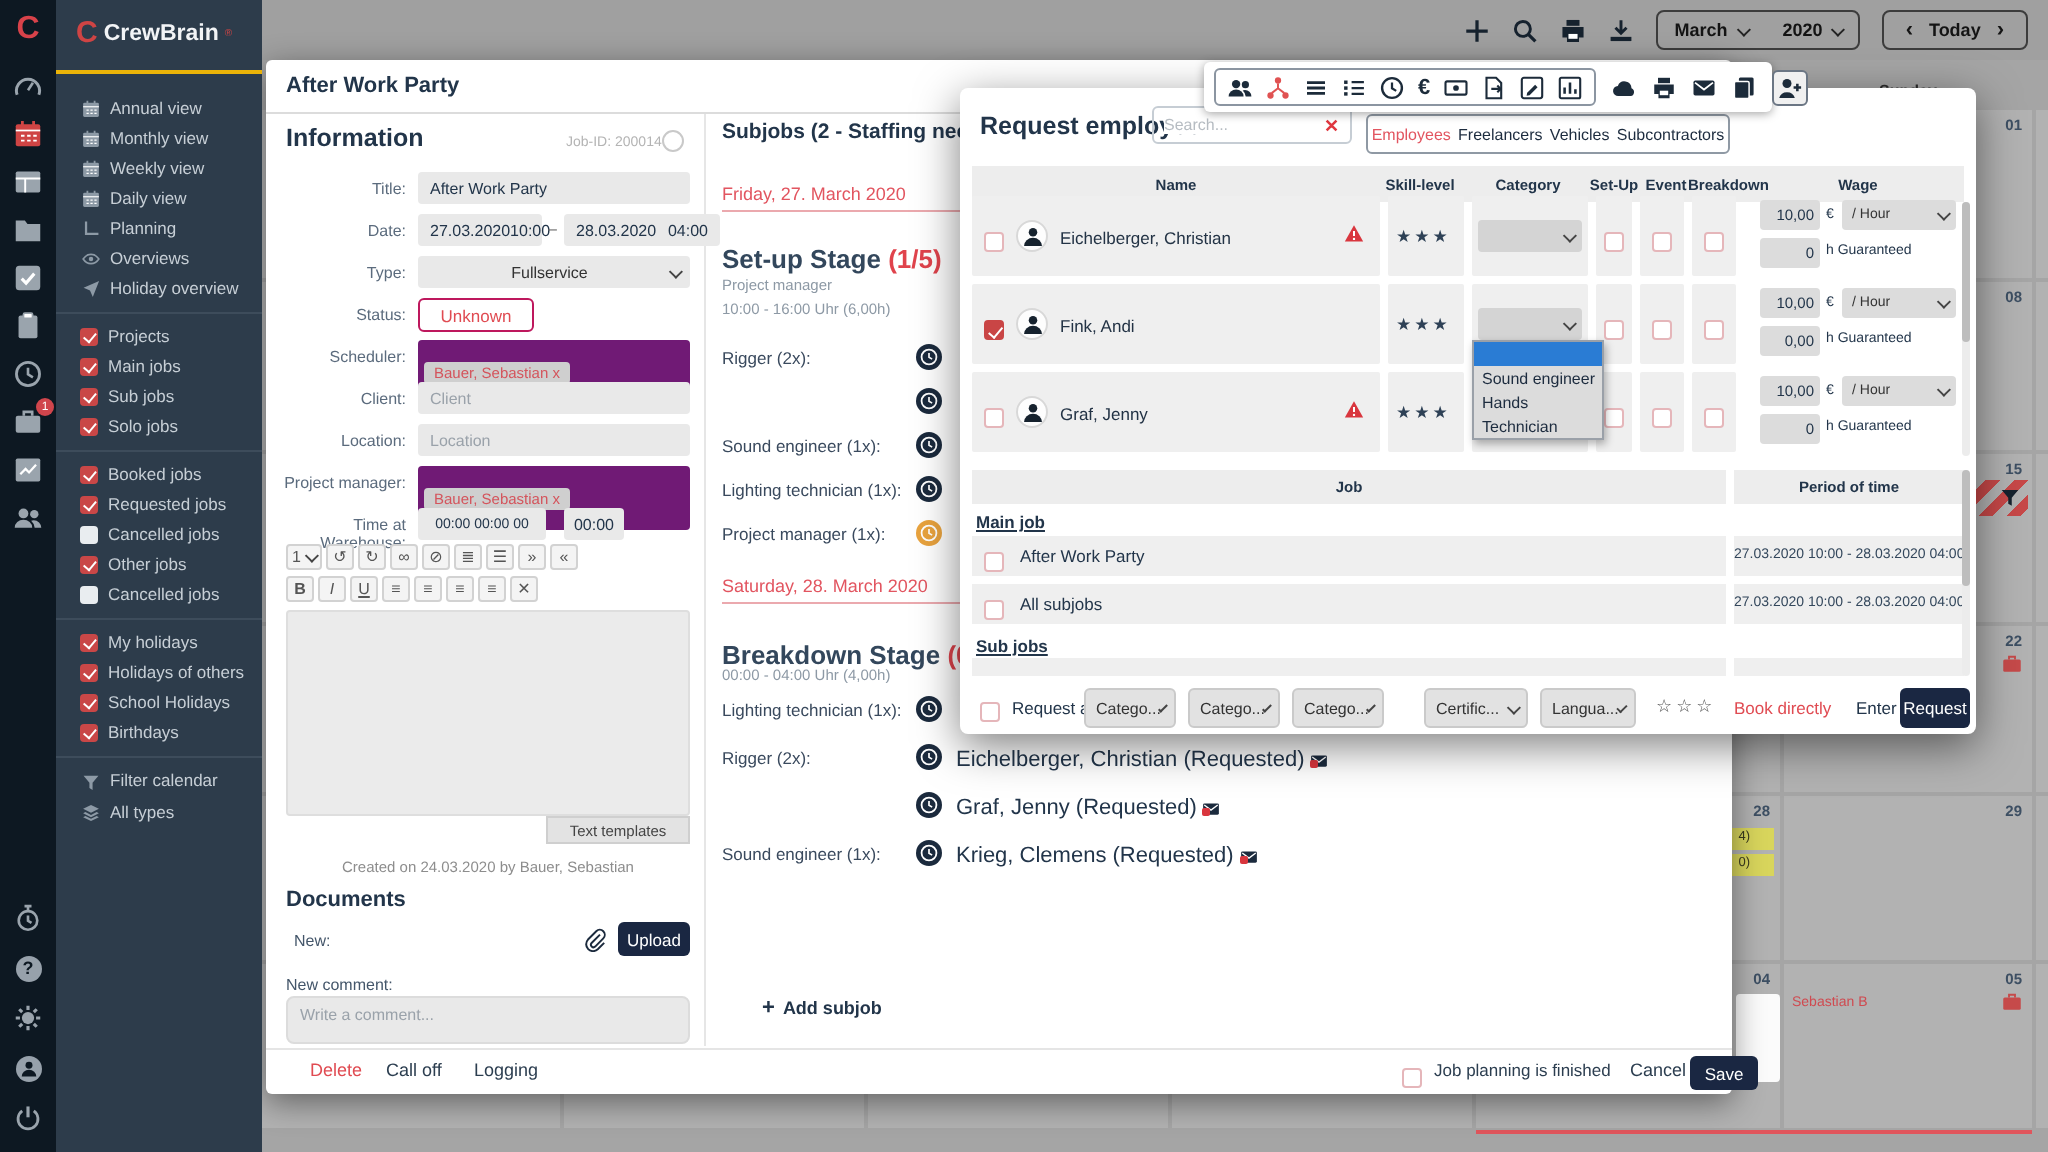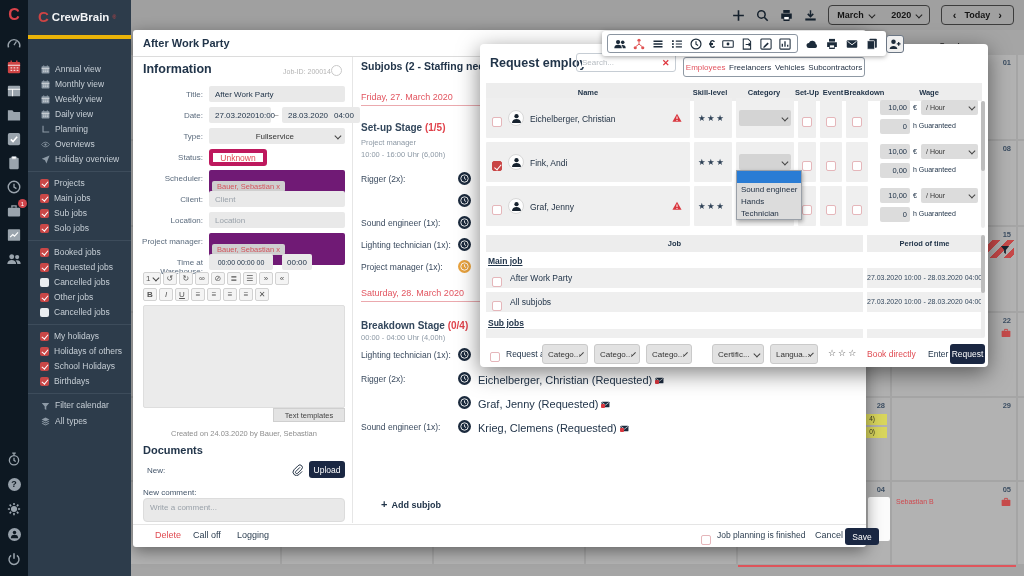--- a/index.html
+++ b/index.html
@@ -62,36 +62,36 @@
 .jw-line{position:absolute;left:0;top:26px;width:733px;height:1px;background:#dcdcdc}
 .vdiv{position:absolute;left:219px;top:27px;width:1px;height:466px;background:#e6e6e6}
 .info-h{position:absolute;left:10px;top:32px;font-size:12.5px;font-weight:700;color:#22354a}
 .jobid{position:absolute;left:150px;top:38px;font-size:7px;color:#b4b4b4}
 .jobid-circ{position:absolute;left:198px;top:35px;width:11px;height:11px;border:1.5px solid #c9c9c9;border-radius:50%}
 .flabel{position:absolute;width:70px;text-align:right;font-size:8px;color:#5b6b7d}
 .finput{position:absolute;background:#e9e9e9;border:none;border-radius:2px;height:16px;font-size:8px;color:#22354a;font-family:inherit;padding:0 6px}
 .finput::placeholder{color:#9aa2aa}
 .tagfield{position:absolute;background:#701a75;border-radius:2px;height:32px;display:flex;align-items:center;padding:0 3px}
 .tag{background:#cfcfcf;color:#d4545c;font-size:7.5px;border-radius:2px;padding:1px 5px;white-space:nowrap}
-.status-btn{position:absolute;background:#fff;border:4px solid #be185d;border-radius:3px;color:#e04b52;font-size:8.5px;height:17px;display:flex;align-items:center;justify-content:center}
+.status-btn{position:absolute;background:#fff;border:1px solid #be185d;border-radius:3px;color:#e04b52;font-size:8.5px;height:17px;display:flex;align-items:center;justify-content:center}
 .edbar{position:absolute;display:flex;gap:2px}
 .edbtn{min-width:14px;height:13px;border:1px solid #d2d2d2;background:#f4f4f4;border-radius:2px;font-size:8px;color:#555;display:flex;align-items:center;justify-content:center;padding:0 2px;cursor:pointer}
 .eb-bold{font-weight:800}.eb-italic{font-style:italic}.eb-underline{text-decoration:underline}
 .ed-area{position:absolute;left:10px;top:275px;width:202px;height:103px;background:#ebebeb;border:1px solid #dedede;border-radius:2px}
 .texttpl{position:absolute;left:140px;top:378px;width:72px;height:14px;background:#e3e3e3;border:1px solid #cfcfcf;font-size:7.5px;color:#444;display:flex;align-items:center;justify-content:center;cursor:pointer}
 .created{position:absolute;left:10px;top:399px;width:202px;text-align:center;font-size:7.5px;color:#8d8d8d}
 .docs-h{position:absolute;left:10px;top:414px;font-size:11px;font-weight:700;color:#22354a}
 .small-lbl{font-size:8px;color:#44566a}
 .jw-foot-line{position:absolute;left:0;top:494px;width:733px;height:1px;background:#e5e5e5}
 .jw-foot{position:absolute;top:500px;font-size:9px;color:#2c3e50;cursor:pointer}
 .red-link{color:#e04b52}
 
 .sj-head{position:absolute;left:228px;top:30px;font-size:10.5px;font-weight:700;color:#22354a;white-space:nowrap}
 .sj-date{position:absolute;left:228px;font-size:9px;color:#e25560;padding-bottom:3px;border-bottom:1px solid #eba9ae;width:491px}
-.sj-stage{position:absolute;left:228px;font-size:10px;font-weight:700;color:#33475c;white-space:nowrap}
+.sj-stage{position:absolute;left:228px;font-size:13px;font-weight:700;color:#33475c;white-space:nowrap}
 .sj-stage .red{color:#e0434c}
 .sj-gray{position:absolute;left:228px;font-size:7.5px;color:#8d99a5;white-space:nowrap}
 .sj-role{position:absolute;left:228px;font-size:8.5px;color:#3a4a5e;white-space:nowrap}
 .clockb{position:absolute;width:13px;height:13px;border-radius:50%;background:#1b2a3d;color:#fff;display:flex;align-items:center;justify-content:center;font-size:9px}
 .clockb.orange{background:#e9a33e}
 .sj-name{position:absolute;font-size:11px;color:#22354a;white-space:nowrap;display:flex;align-items:center;gap:3px}
 .mailtag{position:relative;display:inline-flex;color:#1b2a3d;font-size:9px}
 .mailtag::after{content:"";position:absolute;left:0;bottom:1px;width:4px;height:4px;background:#d9363e;border-radius:1px}
 .addsub{position:absolute;left:248px;top:468px;font-size:9px;font-weight:700;color:#22354a;cursor:pointer}
 .addsub b{font-size:11px;margin-right:4px}
@@ -486,21 +486,21 @@
       </div>
     </div>
 </aside>
 
 <aside class="sidebar">
   <div class="brand">
     <span class="brand-c">C</span>
     <span class="brand-name">CrewBrain</span>
     <span class="reg">®</span>
   </div>
-  <nav id="sideViews" style="border-top:4px solid #eab308;padding-top:22px">
+  <nav id="sideViews" style="border-top:2px solid #eab308;padding-top:9px">
       <div class="side-item">
         <span class="vic"><svg class="ic">
             <use href="#i-cal"></use>
           </svg></span>
         <span>Annual view</span>
       </div>
       <div class="side-item">
         <span class="vic"><svg class="ic">
             <use href="#i-cal"></use>
           </svg></span>

